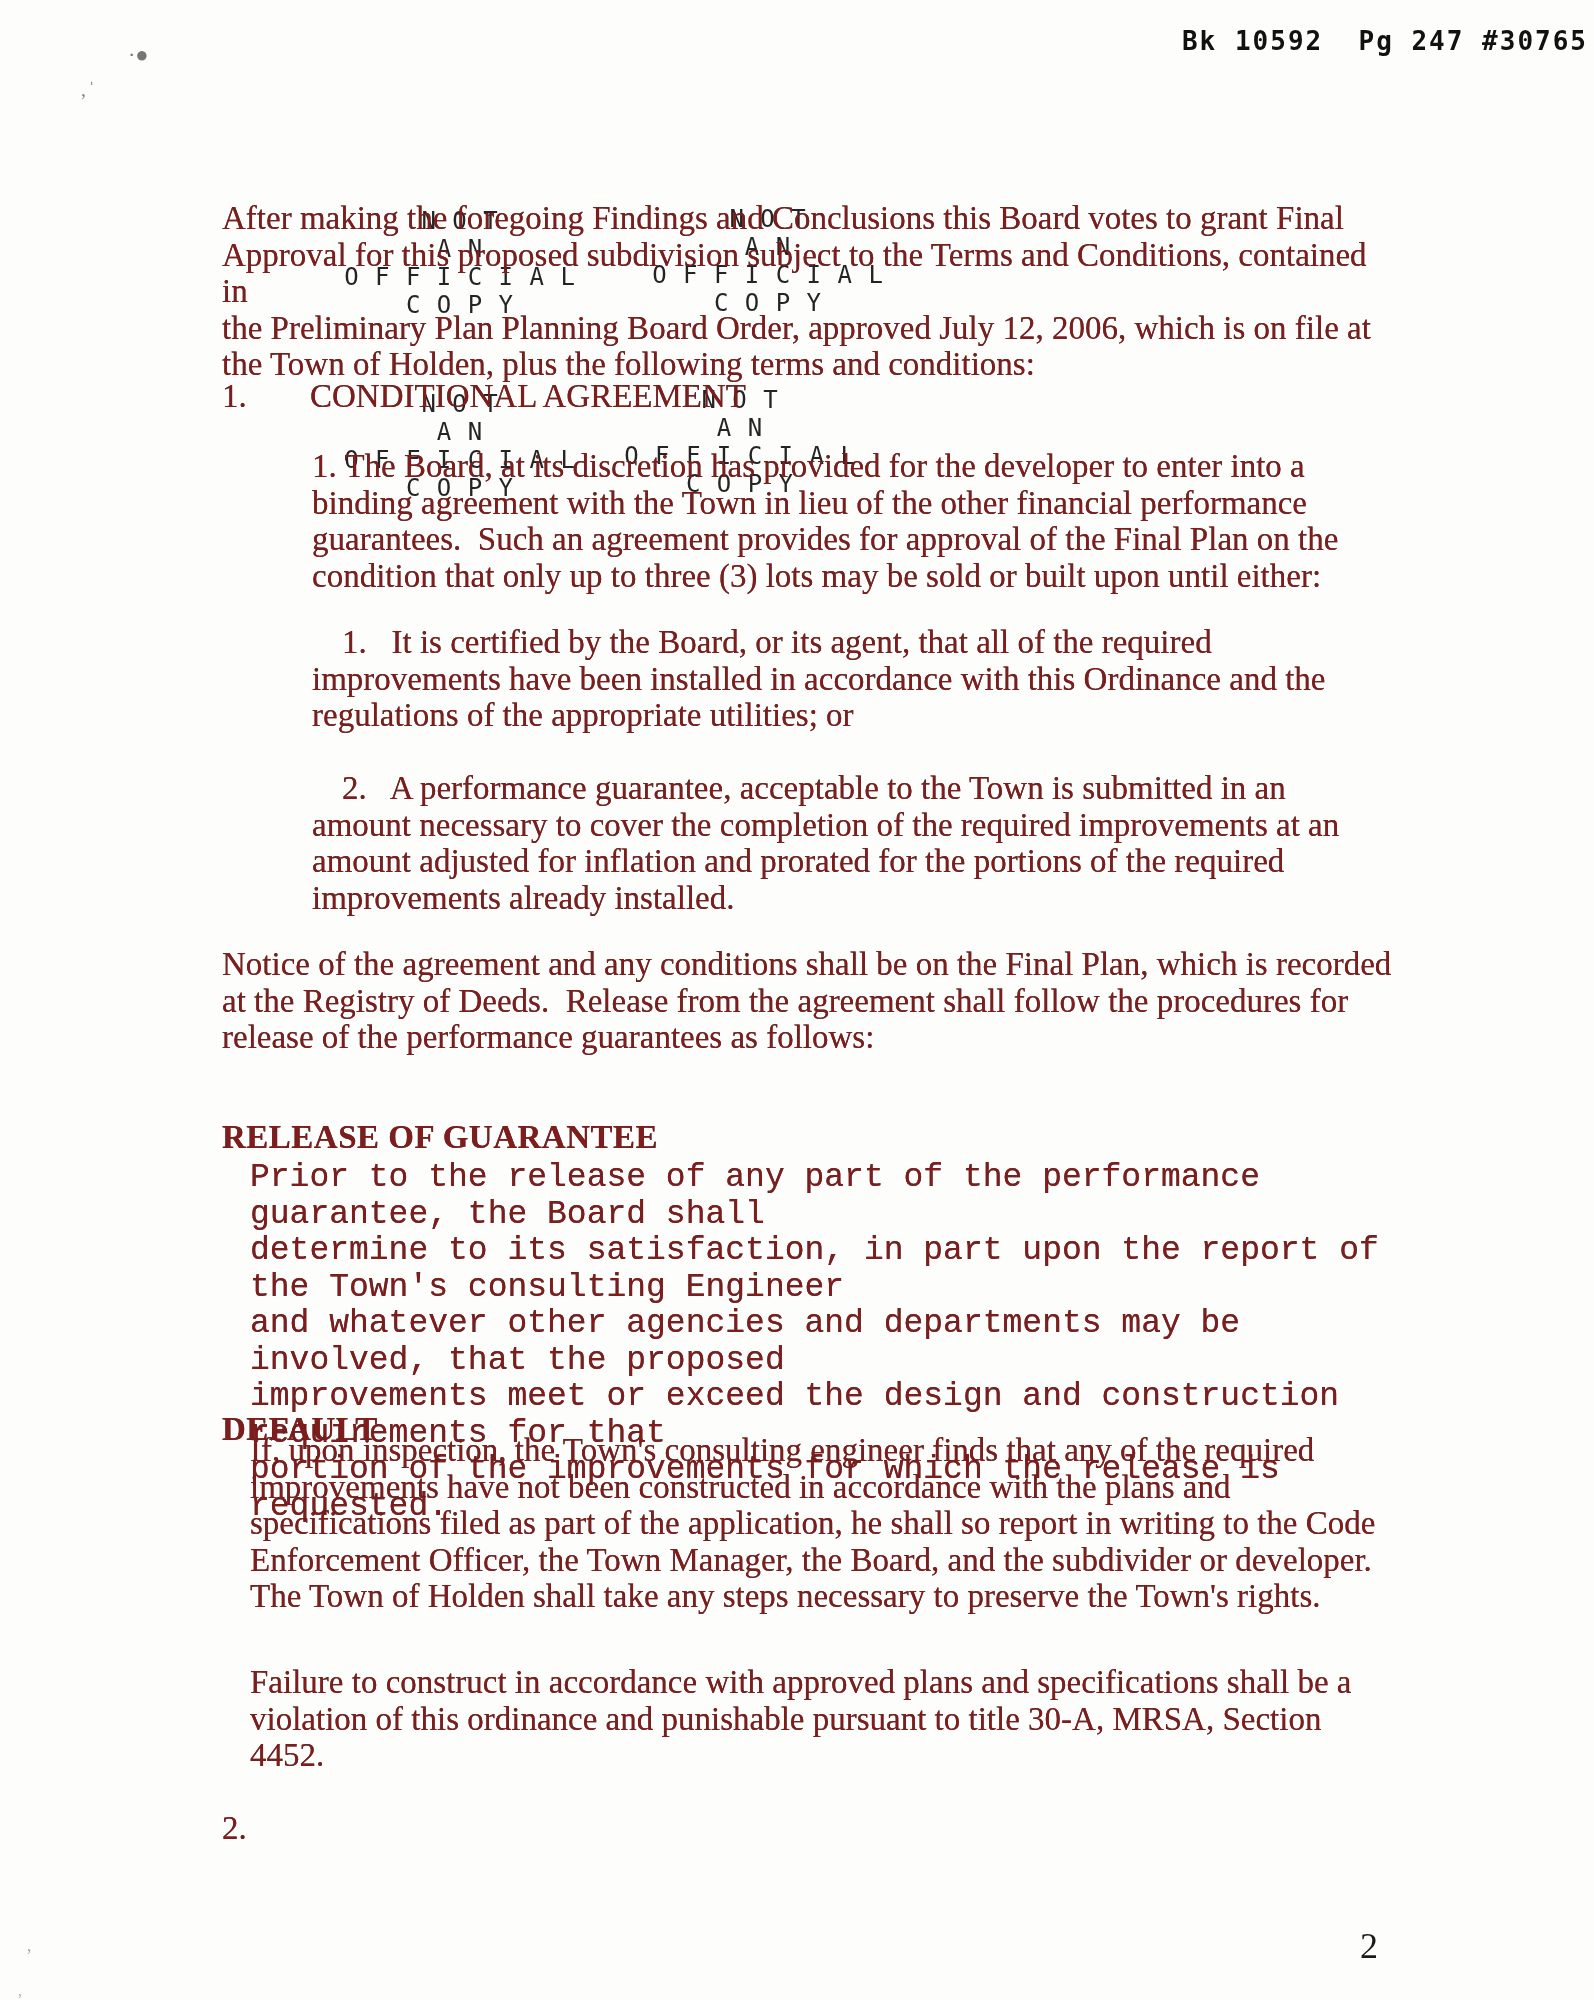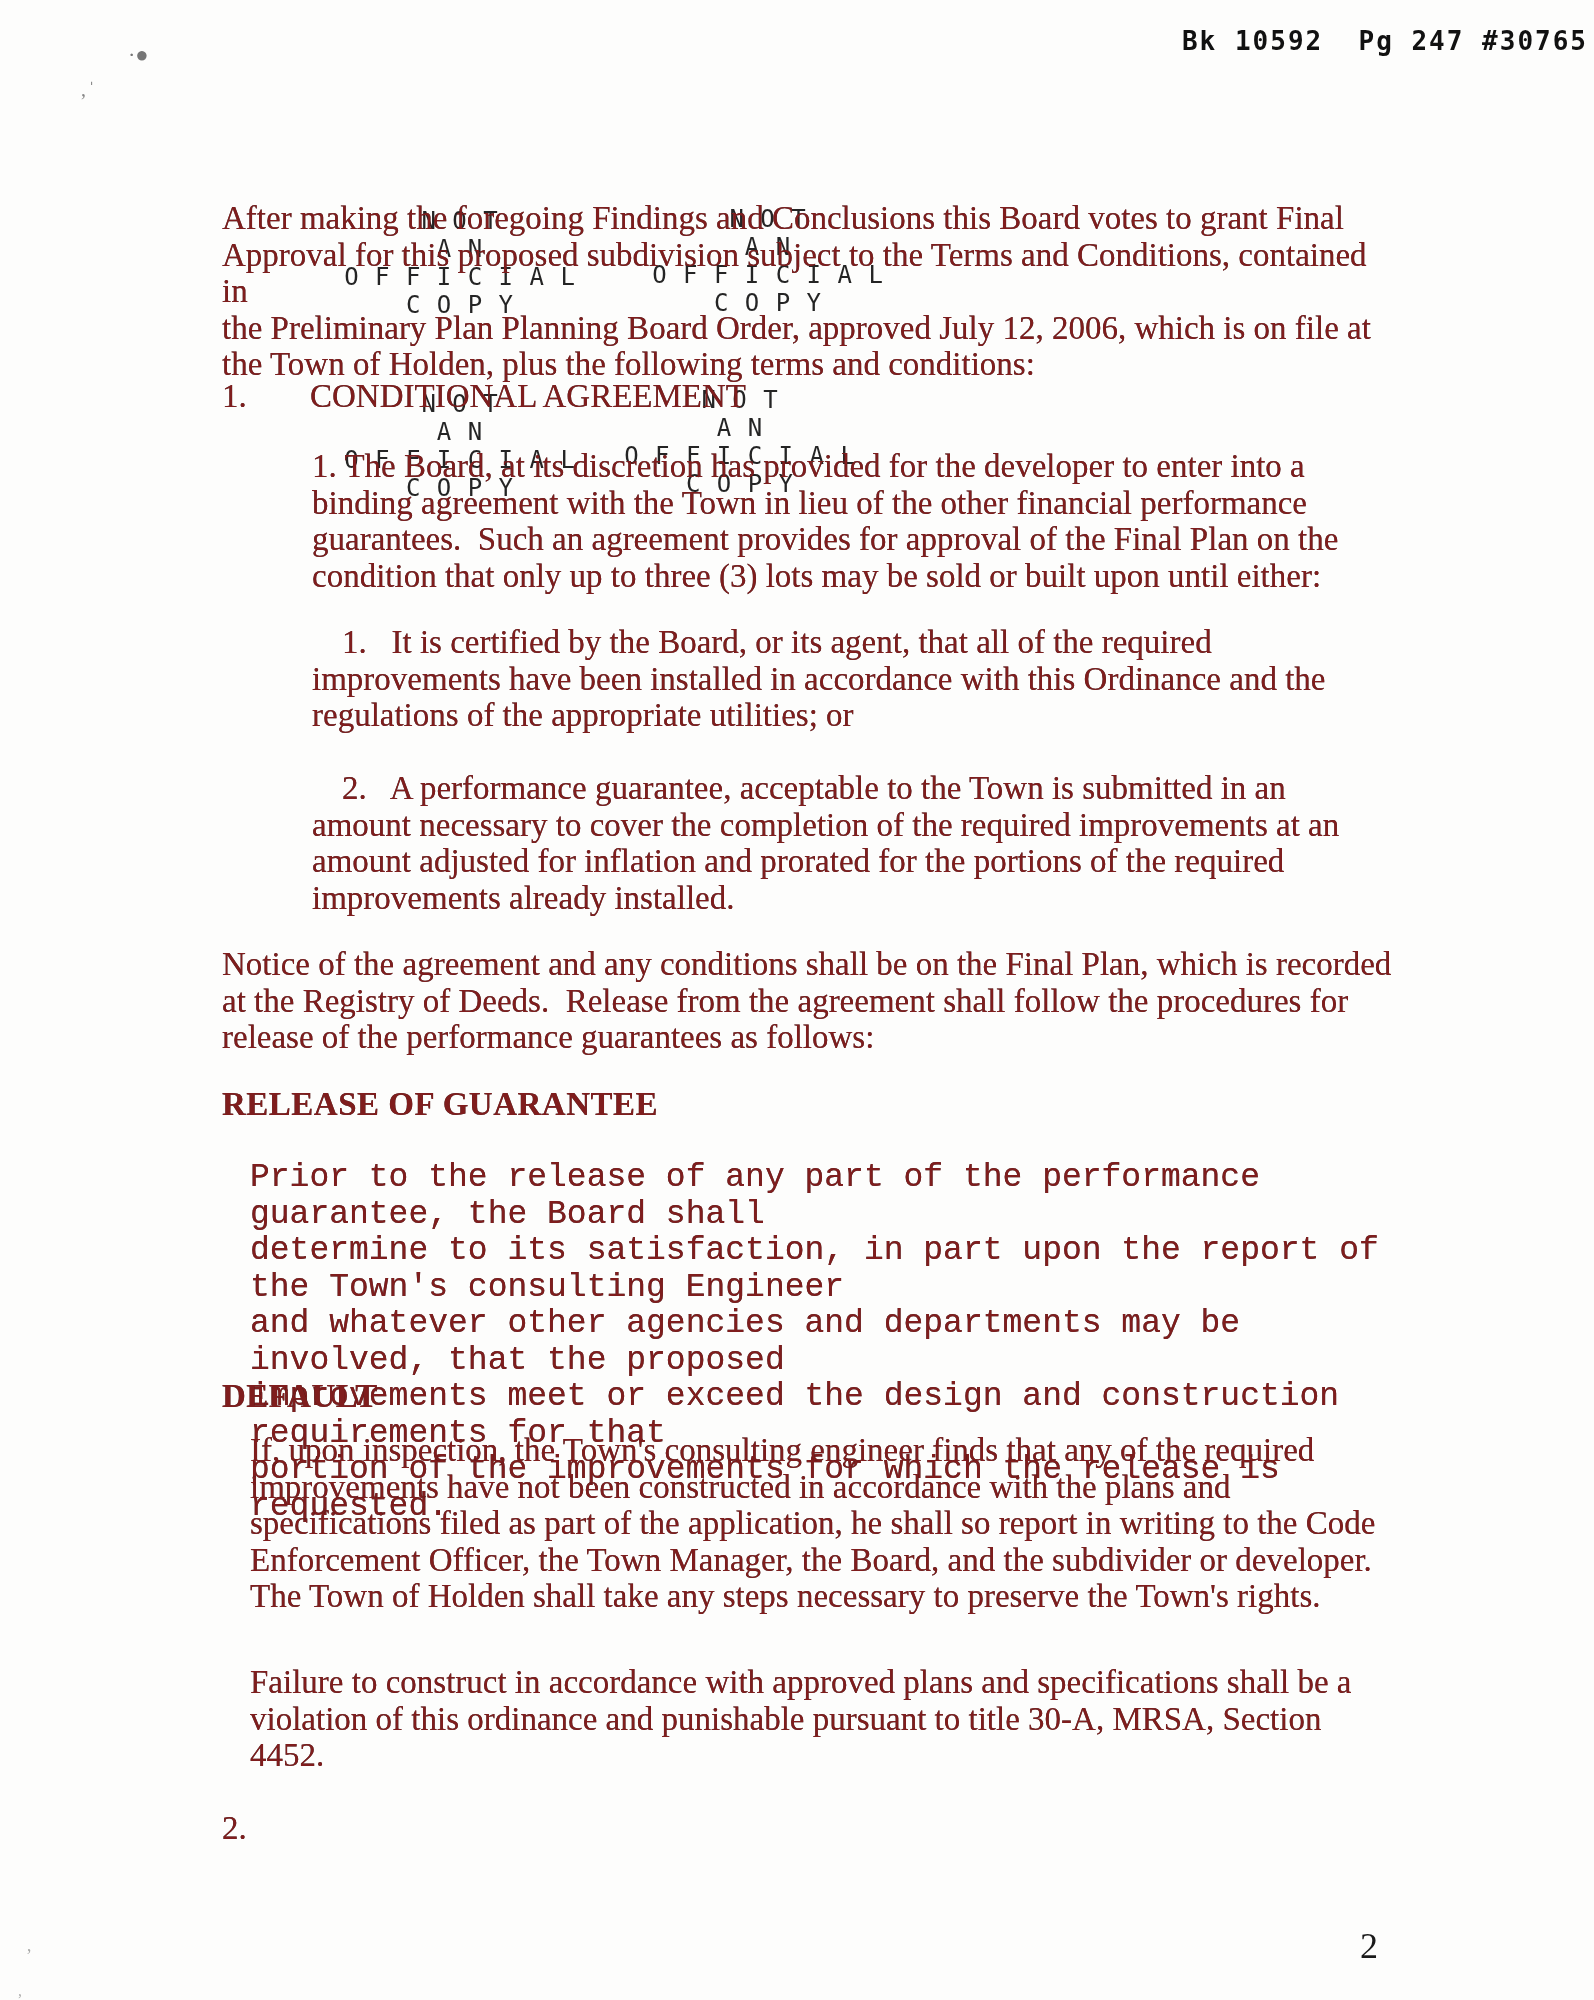--- a/index.html
+++ b/index.html
@@ -20,20 +20,21 @@
     font-family: "Liberation Serif", serif;
     font-size: 33px;
     line-height: 36.5px;
     color: #7f1d1d;
     white-space: pre-wrap;
     text-shadow: 0 0 0.6px rgba(25,25,25,0.8);
   }
   .heading-bold {
     font-weight: bold;
     letter-spacing: 0.5px;
+    margin-top: 33px;
   }
   .hang-indent {
     text-indent: 30px;
   }
   .mono-header {
     position: absolute;
     top: 26px;
     right: 6px;
     font-family: "DejaVu Sans Mono", monospace;
     font-weight: bold;

